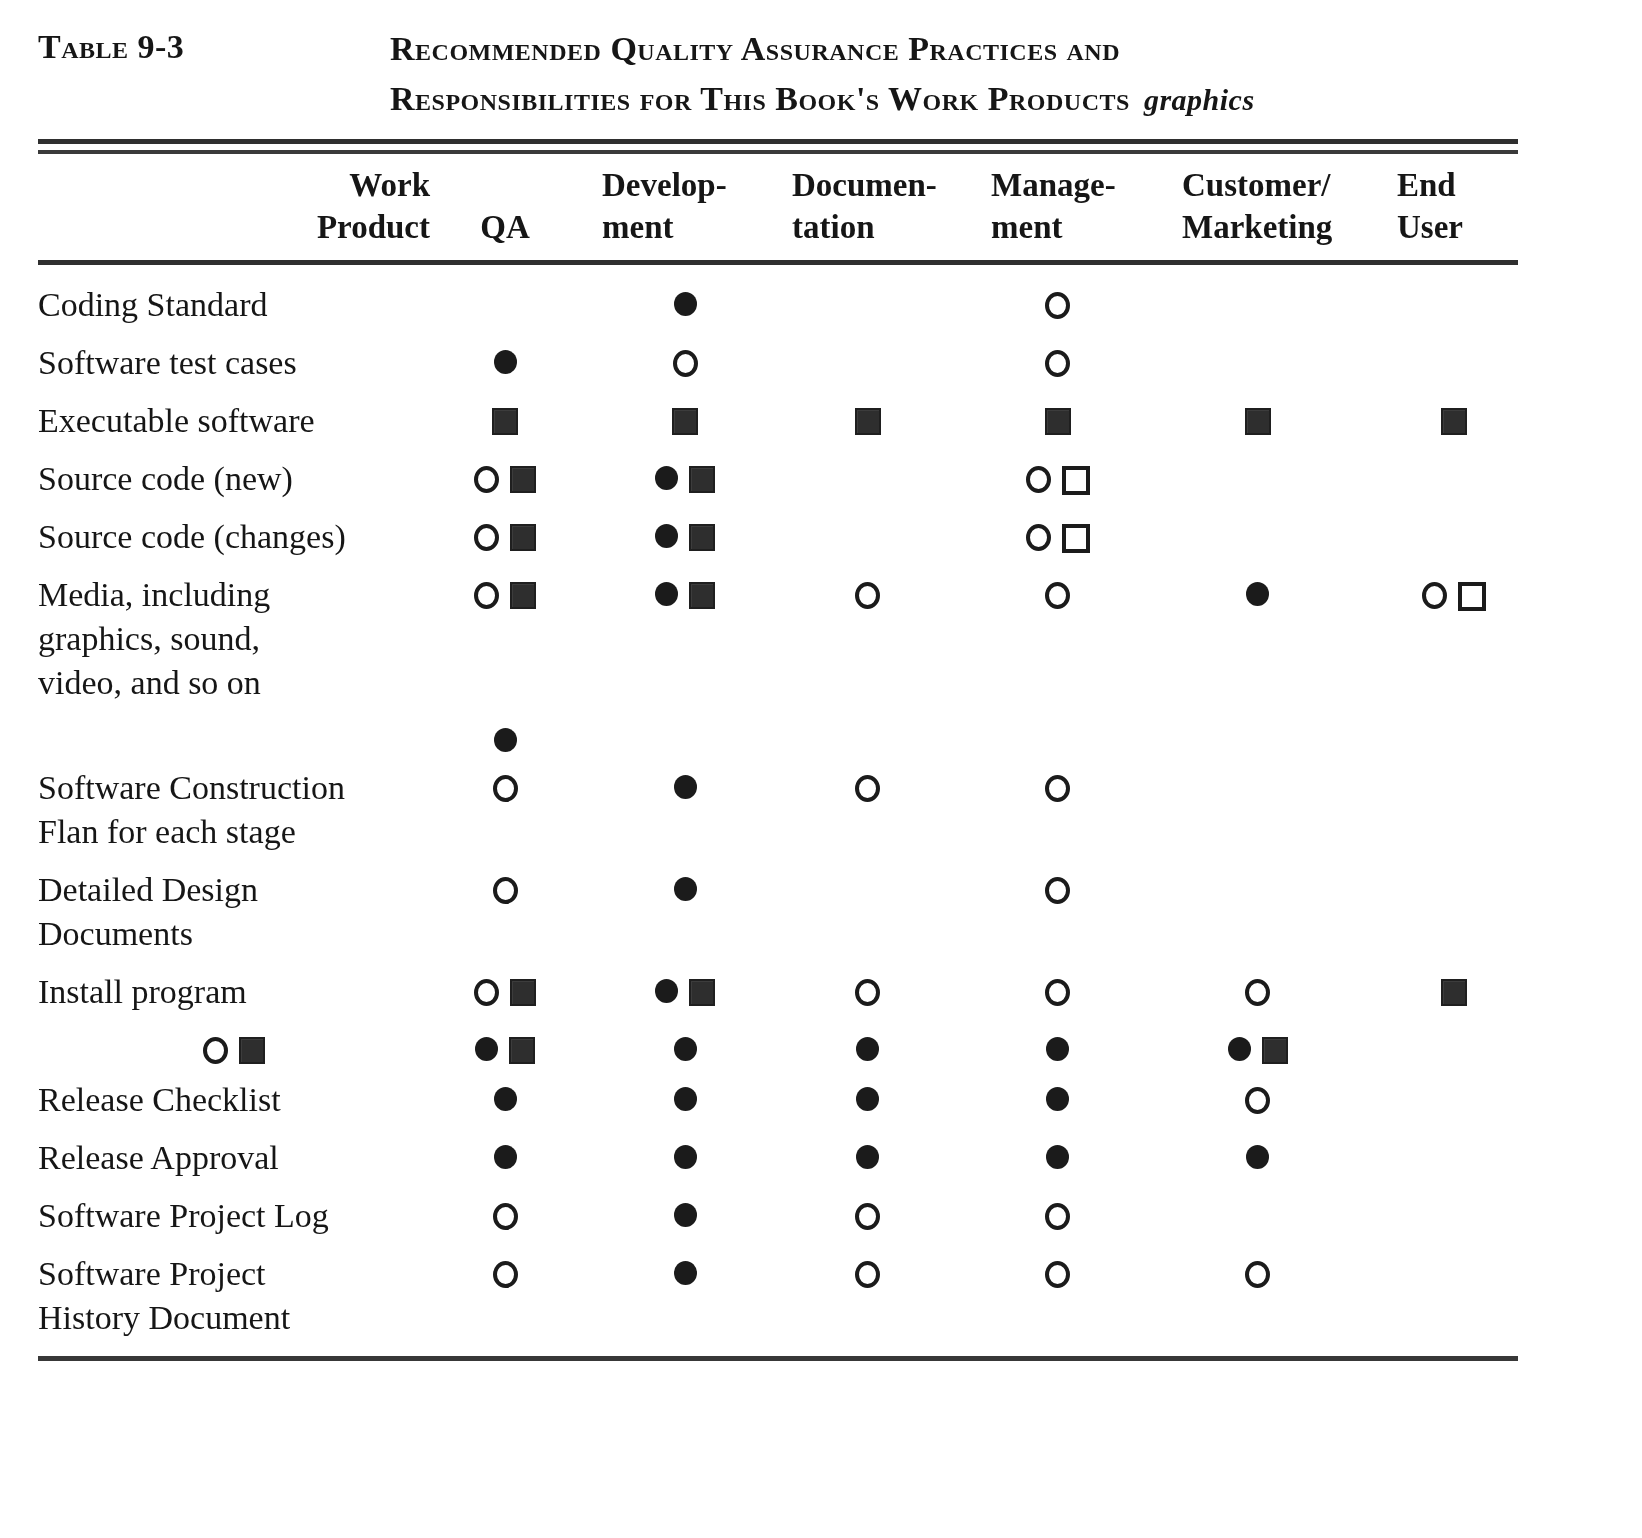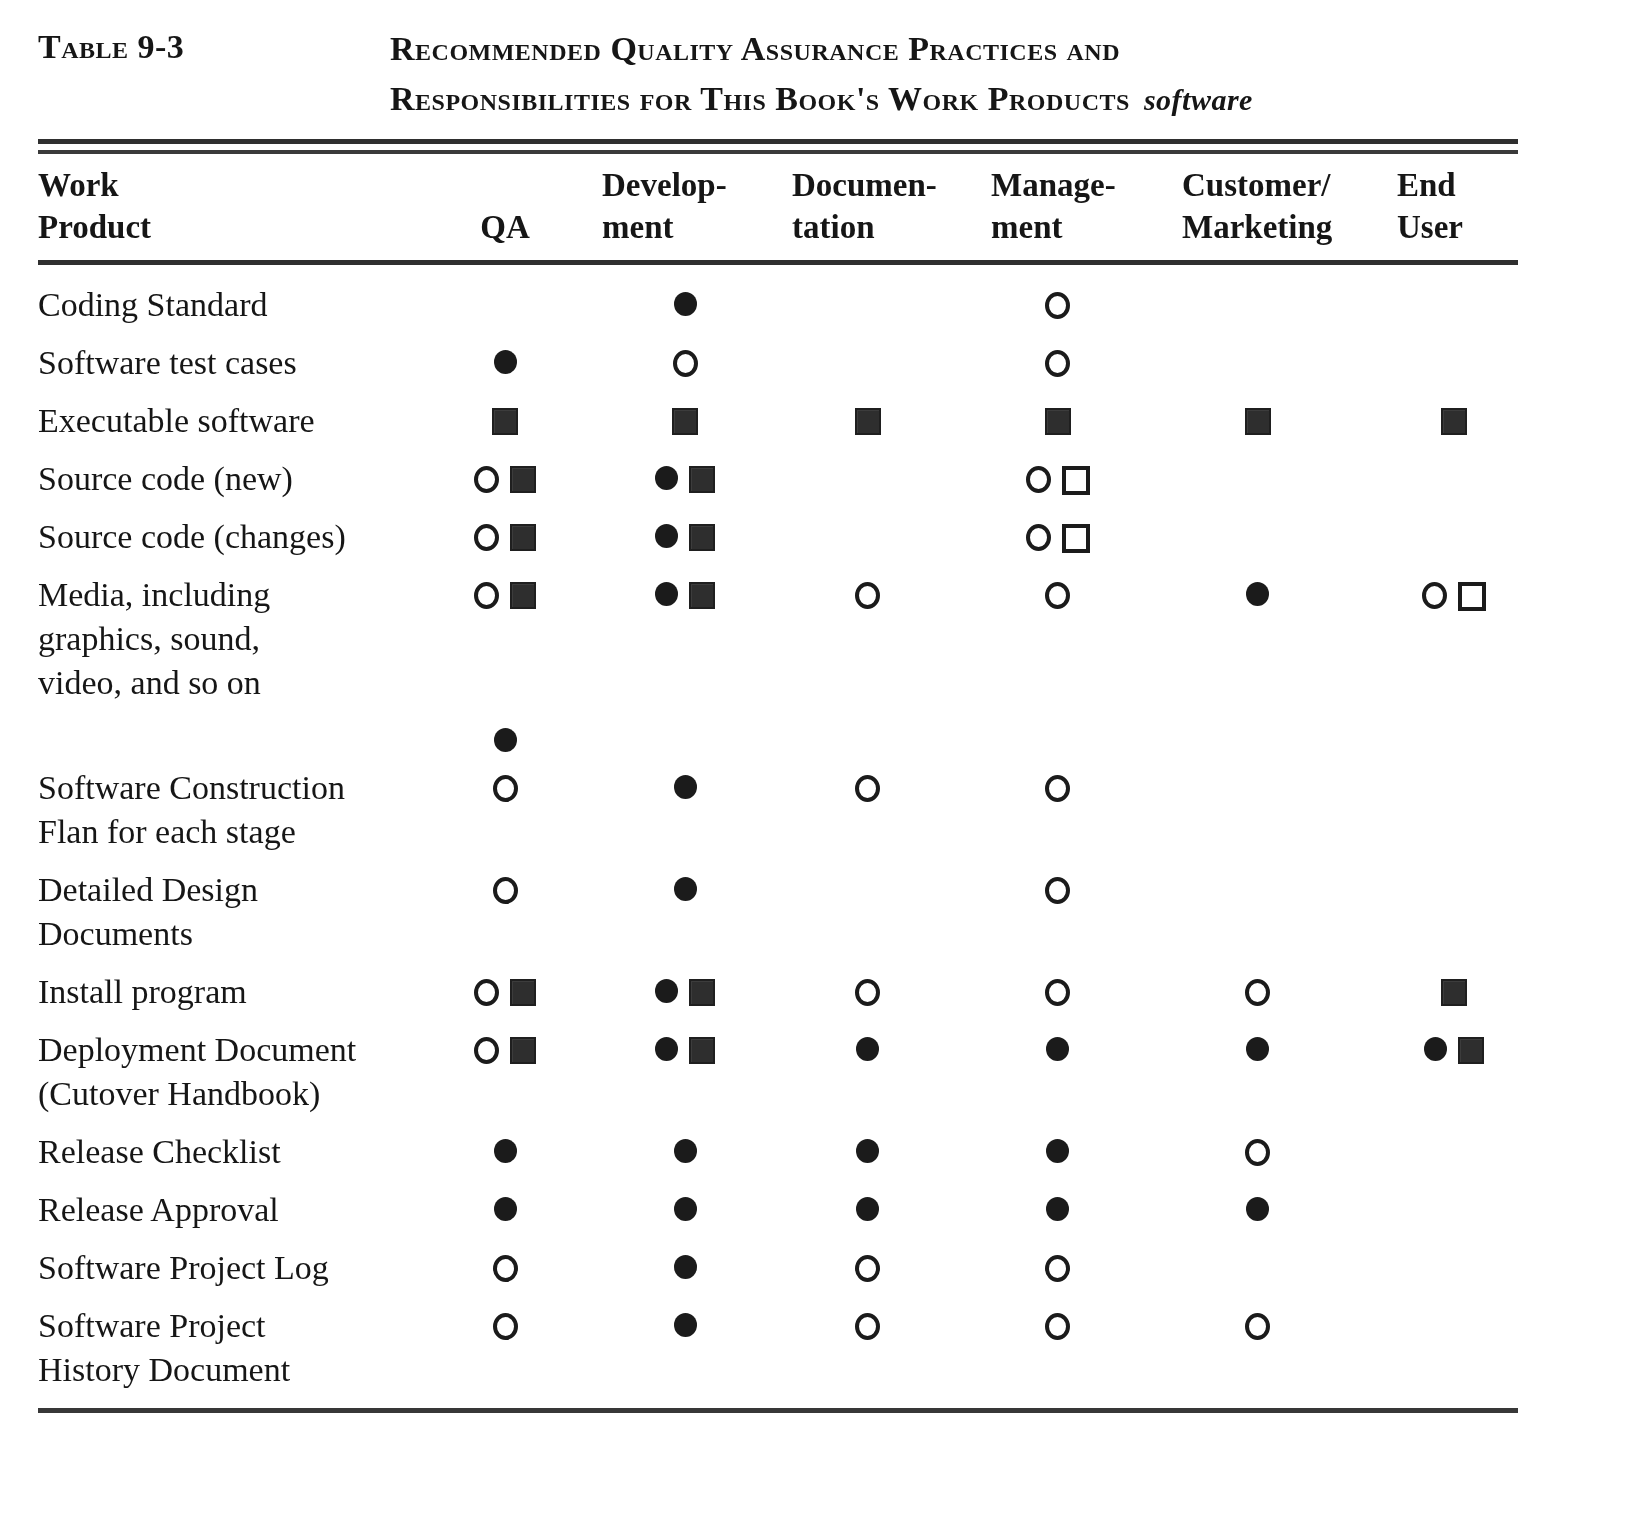--- a/index.html
+++ b/index.html
@@ -74,21 +74,21 @@
   .header-row {
     align-items: end;
     padding: 10px 0 12px 0;
   }
   .hcell {
     font-weight: bold;
     font-size: 33px;
     line-height: 42px;
     align-self: end;
   }
-  .hcell.hcol-0 { text-align: left; }
+  .hcell.hcol-0 { text-align: right; }
   .hcell.hcol-1 { text-align: center; }
   .hcell.hcol-2 { padding-left: 22px; }
   .hcell.hcol-3 { padding-left: 2px; }
   .hcell.hcol-4 { padding-left: 46px; }
   .hcell.hcol-5 { padding-left: 12px; }
   .hcell.hcol-6 { padding-left: 52px; }
   
   .tbody { padding-top: 18px; }
   .row { margin-bottom: 14px; }
   .label-cell {
@@ -130,21 +130,21 @@
 </head>
 <body>
 
 <div class="page">
 
   <div class="title-area">
     <div class="table-label">Table 9-3</div>
     <div class="table-title">
       <div>Recommended Quality Assurance Practices and</div>
       <div>
-        <span>Responsibilities for This Book's Work Products</span><span class="continued">software</span>
+        <span>Responsibilities for This Book's Work Products</span><span class="continued">graphics</span>
       </div>
     </div>
   </div>
 
   <div class="rule-double"></div>
 
   <div class="grid-row header-row">
       <div class="hcell hcol-0">
         <div>Work</div>
         <div>Product</div>
@@ -367,24 +367,20 @@
           <span class="sym open-circle" title="○"></span>
         </div>
         <div class="sym-cell">
           <span class="sym open-circle" title="○"></span>
         </div>
         <div class="sym-cell">
           <span class="sym filled-square" title="■"></span>
         </div>
       </div>
       <div class="grid-row row">
-        <div class="label-cell">
-          <div>Deployment Document</div>
-          <div>(Cutover  Handbook)</div>
-        </div>
         <div class="sym-cell">
           <span class="sym open-circle" title="○"></span>
           <span class="sym filled-square" title="■"></span>
         </div>
         <div class="sym-cell">
           <span class="sym filled-circle" title="●"></span>
           <span class="sym filled-square" title="■"></span>
         </div>
         <div class="sym-cell">
           <span class="sym filled-circle" title="●"></span>

